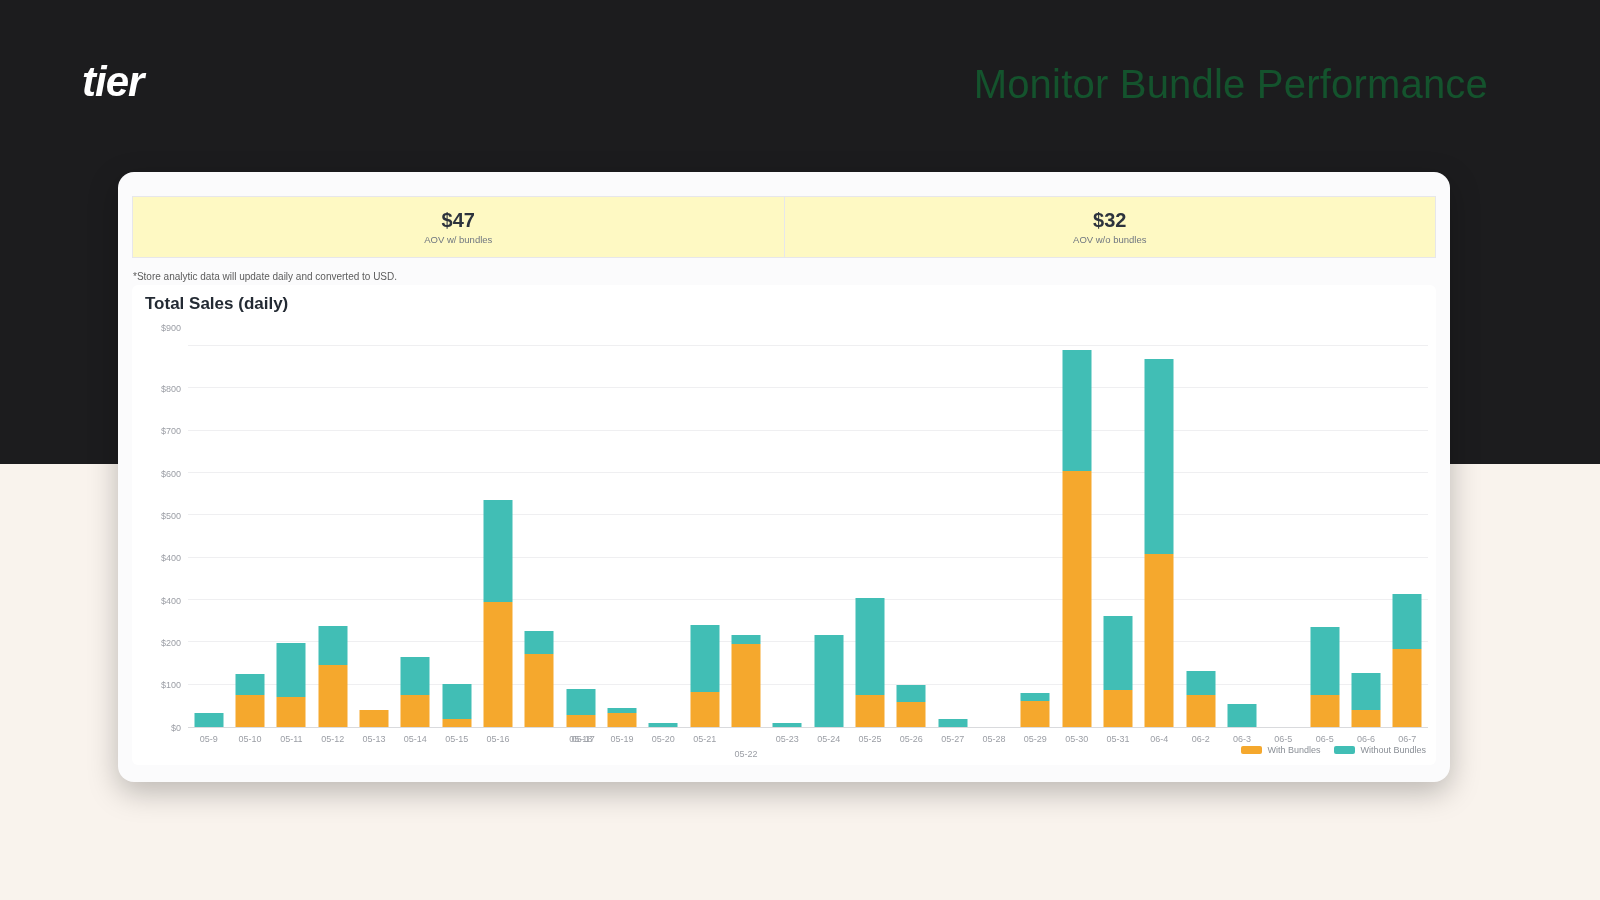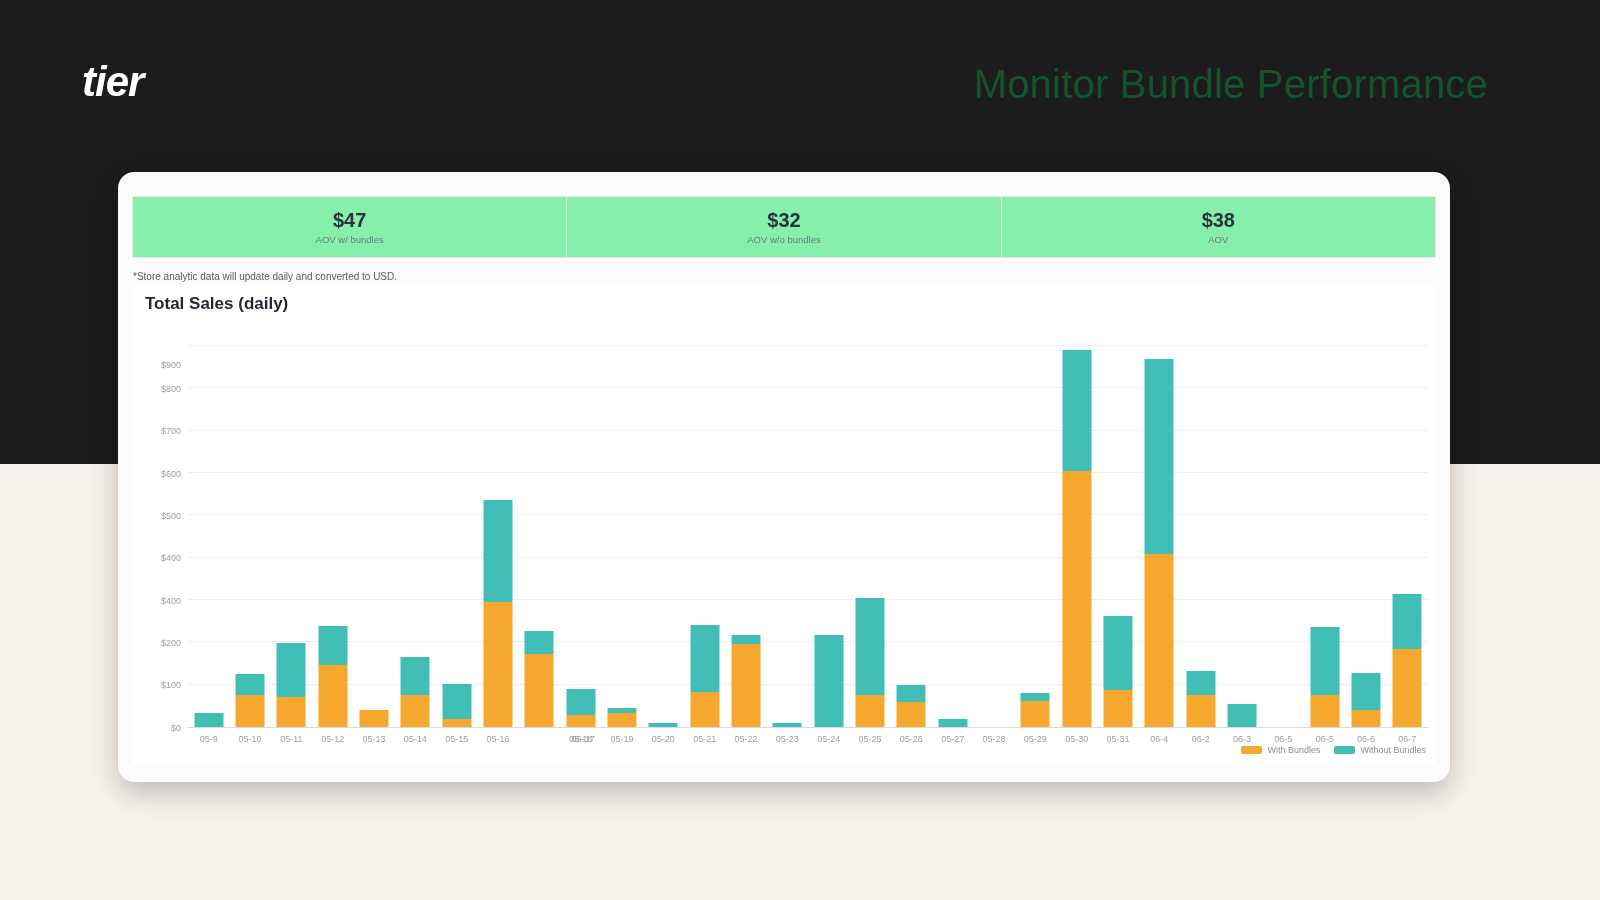--- a/index.html
+++ b/index.html
@@ -10,21 +10,21 @@
 
   .logo { position:absolute; left:82px; top:58px; font-size:42px; font-weight:800;
     font-style:italic; color:#ffffff; letter-spacing:-1px; }
   .page-title { position:absolute; right:112px; top:62px; font-size:40px; font-weight:500;
     color:#14532d; letter-spacing:0.2px; }
 
   .card { position:absolute; left:118px; top:172px; width:1332px; height:610px;
     background:#fbfbfc; border-radius:16px; box-shadow:0 10px 30px rgba(0,0,0,0.25); }
 
   .stats-row { position:absolute; left:14px; top:24px; width:1304px; height:62px;
-    display:flex; background:#86efac; border:1px solid #e7e7ea; }
+    display:flex; background:#fef9c3; border:1px solid #e7e7ea; }
   .stat-cell { flex:1; display:flex; flex-direction:column; align-items:center;
     justify-content:center; gap:2px; }
   .stat-cell + .stat-cell { border-left:1px solid #e7e7ea; }
   .stat-value { font-size:20px; font-weight:700; color:#2d333d; }
   .stat-label { font-size:9.5px; color:#6f7680; }
 
   .note { position:absolute; left:15px; top:99px; font-size:10px; color:#5c5c5c; }
 
   .chart-panel { position:absolute; left:14px; top:113px; width:1304px; height:480px;
     background:#ffffff; border-radius:6px; }
@@ -56,24 +56,20 @@
 
 <div class="card">
   <div class="stats-row">
     <div class="stat-cell">
       <div class="stat-value">$47</div>
       <div class="stat-label">AOV w/ bundles</div>
     </div>
     <div class="stat-cell">
       <div class="stat-value">$32</div>
       <div class="stat-label">AOV w/o bundles</div>
-    </div>
-    <div class="stat-cell">
-      <div class="stat-value">$38</div>
-      <div class="stat-label">AOV</div>
     </div>
   </div>
 
   <div class="note">*Store analytic data will update daily and converted to USD.</div>
 
   <div class="chart-panel">
     <div class="chart-title">Total Sales (daily)</div>
     <div class="plot-area">
         <div class="y-label" style="bottom: -0.5px; transform: translateY(50%);">$0</div>
         <div class="gridline" style="bottom: 42.3333px;"></div>
@@ -86,21 +82,21 @@
         <div class="y-label" style="bottom: 168.833px; transform: translateY(50%);">$400</div>
         <div class="gridline" style="bottom: 211.667px;"></div>
         <div class="y-label" style="bottom: 211.167px; transform: translateY(50%);">$500</div>
         <div class="gridline" style="bottom: 254px;"></div>
         <div class="y-label" style="bottom: 253.5px; transform: translateY(50%);">$600</div>
         <div class="gridline" style="bottom: 296.333px;"></div>
         <div class="y-label" style="bottom: 295.833px; transform: translateY(50%);">$700</div>
         <div class="gridline" style="bottom: 338.667px;"></div>
         <div class="y-label" style="bottom: 338.167px; transform: translateY(50%);">$800</div>
         <div class="gridline" style="bottom: 381px;"></div>
-        <div class="y-label" style="bottom: 362px; transform: translateY(50%);">$900</div>
+        <div class="y-label" style="bottom: 399px; transform: translateY(50%);">$900</div>
         <div class="bar-group" style="left: 1.66667%; height: 14px;">
           <div class="seg" style="bottom: 0px; height: 14px; background: rgb(65, 190, 181);"></div>
         </div>
         <div class="x-label" style="left: 1.66667%;">05-9</div>
         <div class="bar-group" style="left: 5%; height: 53px;">
           <div class="seg" style="bottom: 0px; height: 32px; background: rgb(245, 168, 45);"></div>
           <div class="seg" style="bottom: 32px; height: 21px; background: rgb(65, 190, 181);"></div>
         </div>
         <div class="x-label" style="left: 5%;">05-10</div>
         <div class="bar-group" style="left: 8.33333%; height: 83px;">
@@ -153,21 +149,21 @@
         <div class="x-label" style="left: 38.3333%;">05-20</div>
         <div class="bar-group" style="left: 41.6667%; height: 102px;">
           <div class="seg" style="bottom: 0px; height: 35px; background: rgb(245, 168, 45);"></div>
           <div class="seg" style="bottom: 35px; height: 67px; background: rgb(65, 190, 181);"></div>
         </div>
         <div class="x-label" style="left: 41.6667%;">05-21</div>
         <div class="bar-group" style="left: 45%; height: 92px;">
           <div class="seg" style="bottom: 0px; height: 83px; background: rgb(245, 168, 45);"></div>
           <div class="seg" style="bottom: 83px; height: 9px; background: rgb(65, 190, 181);"></div>
         </div>
-        <div class="x-label" style="left: 45%;">05-22</div>
+        <div class="x-label" style="left: 45%; margin-top: 15px;">05-22</div>
         <div class="bar-group" style="left: 48.3333%; height: 4px;">
           <div class="seg" style="bottom: 0px; height: 4px; background: rgb(65, 190, 181);"></div>
         </div>
         <div class="x-label" style="left: 48.3333%;">05-23</div>
         <div class="bar-group" style="left: 51.6667%; height: 92px;">
           <div class="seg" style="bottom: 0px; height: 92px; background: rgb(65, 190, 181);"></div>
         </div>
         <div class="x-label" style="left: 51.6667%;">05-24</div>
         <div class="bar-group" style="left: 55%; height: 128px;">
           <div class="seg" style="bottom: 0px; height: 32px; background: rgb(245, 168, 45);"></div>

